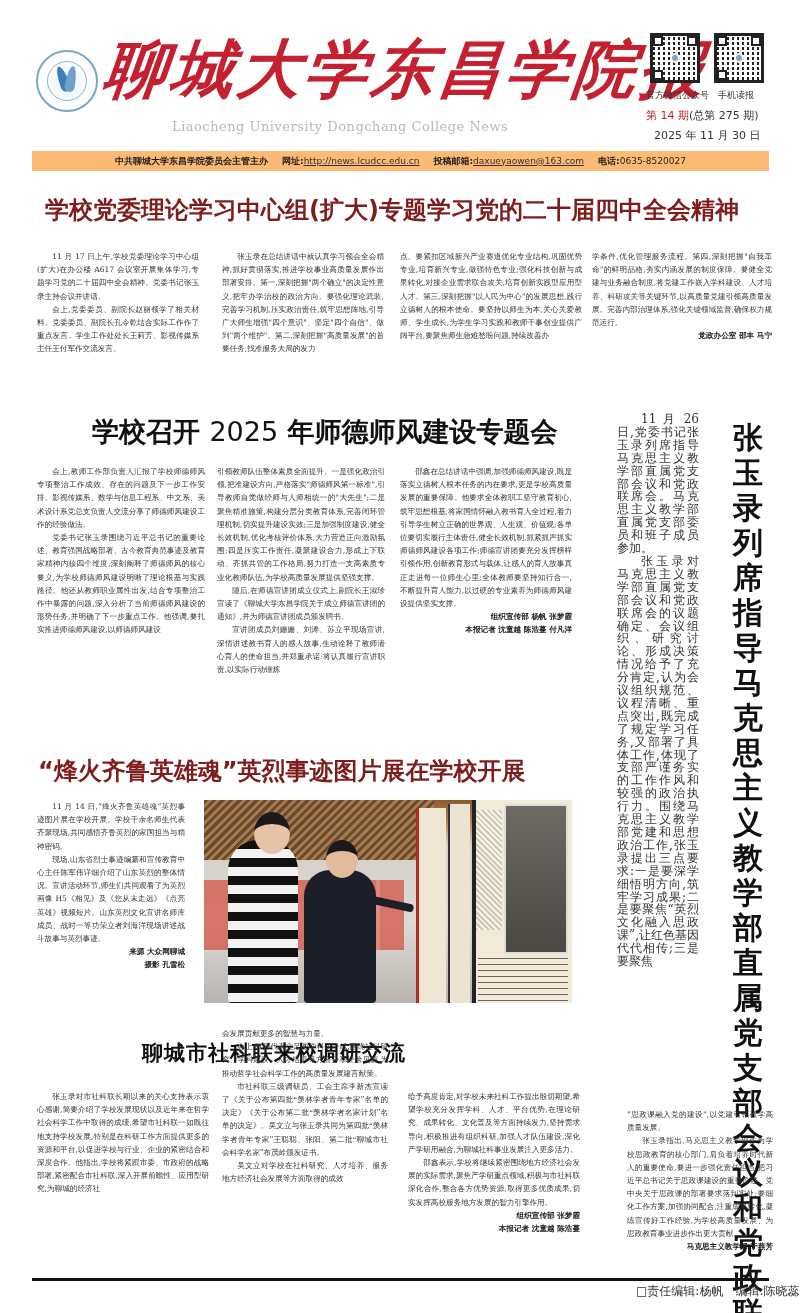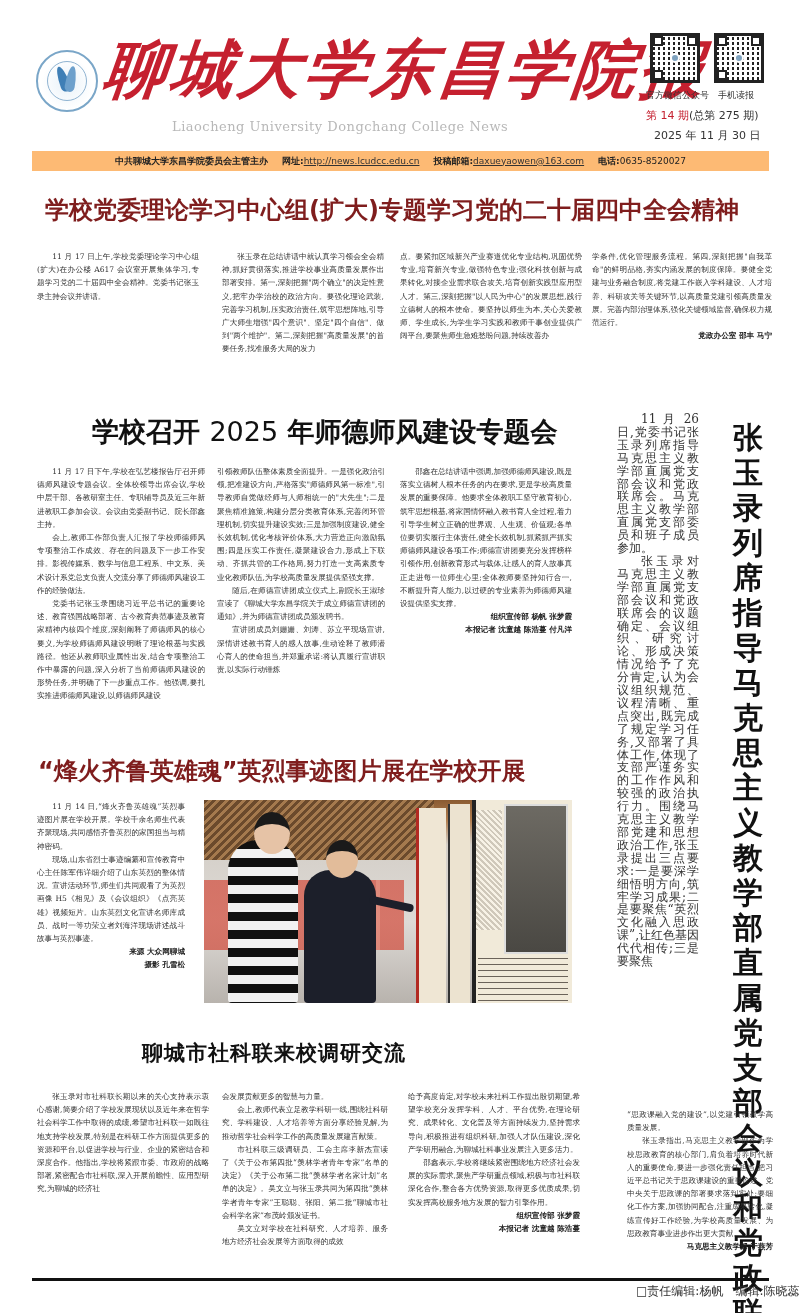--- a/index.html
+++ b/index.html
@@ -115,55 +115,55 @@
 <div class="infobar">
   <b>中共聊城大学东昌学院委员会主管主办</b>
   <span><b>网址:</b><span class="link">http://news.lcudcc.edu.cn</span></span>
   <span><b>投稿邮箱:</b><span class="link">daxueyaowen@163.com</span></span>
   <span><b>电话:</b><span>0635-8520027</span></span>
 </div>
 
 <h1 class="hl hl-red" style="left:45px;top:198px;font-size:24px;letter-spacing:0px;">学校党委理论学习中心组(扩大)专题学习党的二十届四中全会精神</h1>
 <div class="col" style="left:37px;top:250px;width:162px;">
   <p>11 月 17 日上午,学校党委理论学习中心组(扩大)在办公楼 A617 会议室开展集体学习,专题学习党的二十届四中全会精神。党委书记张玉录主持会议并讲话。</p>
+    <p>会上,党委委员、副院长赵丽领学了相关材料。党委委员、副院长孔令乾结合实际工作作了重点发言。学生工作处处长王莉芳、影视传媒系主任王付军作交流发言。</p>
 </div>
 <div class="col" style="left:222px;top:250px;width:162px;">
   <p>张玉录在总结讲话中就认真学习领会全会精神,抓好贯彻落实,推进学校事业高质量发展作出部署安排。第一,深刻把握"两个确立"的决定性意义,把牢办学治校的政治方向。要强化理论武装,完善学习机制,压实政治责任,筑牢思想阵地,引导广大师生增强"四个意识"、坚定"四个自信"、做到"两个维护"。第二,深刻把握"高质量发展"的首要任务,找准服务大局的发力</p>
 </div>
 <div class="col" style="left:400px;top:250px;width:182px;">
   <p style="text-indent:0">点。要紧扣区域新兴产业赛道优化专业结构,巩固优势专业,培育新兴专业,做强特色专业;强化科技创新与成果转化,对接企业需求联合攻关,培育创新实践型应用型人才。第三,深刻把握"以人民为中心"的发展思想,践行立德树人的根本使命。要坚持以师生为本,关心关爱教师、学生成长,为学生学习实践和教师干事创业提供广阔平台,要聚焦师生急难愁盼问题,持续改善办</p>
 </div>
 <div class="col" style="left:592px;top:250px;width:180px;">
   <p style="text-indent:0">学条件,优化管理服务流程。第四,深刻把握"自我革命"的鲜明品格,夯实内涵发展的制度保障。要健全党建与业务融合制度,将党建工作嵌入学科建设、人才培养、科研攻关等关键环节,以高质量党建引领高质量发展。完善内部治理体系,强化关键领域监督,确保权力规范运行。</p>
   <div class="byline">党政办公室 邵丰 马宁</div>
 </div>
 
 <h2 class="hl hl-black" style="left:56px;top:418px;font-size:27px;margin-left:36px;">
   <span>学校召开</span> <span style="font-weight:normal;font-family:'DejaVu Sans',sans-serif;">2025</span> <span>年师德师风建设专题会</span>
 </h2>
 <div class="col" style="left:37px;top:465px;width:168px;">
-  <p>11 月 17 日下午,学校在弘艺楼报告厅召开师德师风建设专题会议。全体校领导出席会议,学校中层干部、各教研室主任、专职辅导员及近三年新进教职工参加会议。会议由党委副书记、院长邵鑫主持。</p>
     <p>会上,教师工作部负责人汇报了学校师德师风专项整治工作成效、存在的问题及下一步工作安排。影视传媒系、数学与信息工程系、中文系、美术设计系党总支负责人交流分享了师德师风建设工作的经验做法。</p>
     <p>党委书记张玉录围绕习近平总书记的重要论述、教育强国战略部署、古今教育典范事迹及教育家精神内核四个维度,深刻阐释了师德师风的核心要义,为学校师德师风建设明晰了理论根基与实践路径。他还从教师职业属性出发,结合专项整治工作中暴露的问题,深入分析了当前师德师风建设的形势任务,并明确了下一步重点工作。他强调,要扎实推进师德师风建设,以师德师风建设</p>
 </div>
 <div class="col" style="left:217px;top:465px;width:168px;">
   <p style="text-indent:0">引领教师队伍整体素质全面提升。一是强化政治引领,把准建设方向,严格落实"师德师风第一标准",引导教师自觉做经师与人师相统一的"大先生";二是聚焦精准施策,构建分层分类教育体系,完善闭环管理机制,切实提升建设实效;三是加强制度建设,健全长效机制,优化考核评价体系,大力营造正向激励氛围;四是压实工作责任,凝聚建设合力,形成上下联动、齐抓共管的工作格局,努力打造一支高素质专业化教师队伍,为学校高质量发展提供坚强支撑。</p>
     <p>随后,在师德宣讲团成立仪式上,副院长王淑珍宣读了《聊城大学东昌学院关于成立师德宣讲团的通知》,并为师德宣讲团成员颁发聘书。</p>
     <p>宣讲团成员刘姗姗、刘涛、苏立平现场宣讲,深情讲述教书育人的感人故事,生动诠释了教师潜心育人的使命担当,并郑重承诺:将认真履行宣讲职责,以实际行动锤炼</p>
 </div>
 <div class="col" style="left:400px;top:465px;width:172px;">
     <p>邵鑫在总结讲话中强调,加强师德师风建设,既是落实立德树人根本任务的内在要求,更是学校高质量发展的重要保障。他要求全体教职工坚守教育初心,筑牢思想根基,将家国情怀融入教书育人全过程,着力引导学生树立正确的世界观、人生观、价值观;各单位要切实履行主体责任,健全长效机制,抓紧抓严抓实师德师风建设各项工作;师德宣讲团要充分发挥榜样引领作用,创新教育形式与载体,让感人的育人故事真正走进每一位师生心里;全体教师要坚持知行合一,不断提升育人能力,以过硬的专业素养为师德师风建设提供坚实支撑。</p>
   <div class="byline">组织宣传部 杨帆 张梦霞</div>
   <div class="byline">本报记者 沈童越 陈浩蔓 付凡洋</div>
 </div>
 
 <h2 class="hl hl-red" style="left:38px;top:759px;font-size:24px;">“烽火齐鲁英雄魂”英烈事迹图片展在学校开展</h2>
 <div class="col" style="left:37px;top:800px;width:148px;">
   <p>11 月 14 日,“烽火齐鲁英雄魂”英烈事迹图片展在学校开展。学校千余名师生代表齐聚现场,共同感悟齐鲁英烈的家国担当与精神密码。</p>
-    <p>现场,山东省烈士事迹编纂和宣传教育中心主任陈军伟详细介绍了山东英烈的整体情况。宣讲活动环节,师生们共同观看了为英烈画像 H5《相见》及《会议组织》《点亮英雄》视频短片。山东英烈文化宣讲名师库成员、战时一等功荣立者刘海洋现场讲述战斗故事与英烈事迹。</p>
+    <p>现场,山东省烈士事迹编纂和宣传教育中心主任陈军伟详细介绍了山东英烈的整体情况。宣讲活动环节,师生们共同观看了为英烈画像 H5《相见》及《您从未走远》《点亮英雄》视频短片。山东英烈文化宣讲名师库成员、战时一等功荣立者刘海洋现场讲述战斗故事与英烈事迹。</p>
   <div class="byline">来源 大众网聊城</div>
   <div class="byline">摄影 孔雪松</div>
 </div>
 <div class="photo" title="两名学生在英烈事迹展板前观看">
   <div class="ceiling"></div>
     <div class="redboards"></div>
   <div class="person1"></div>
     <div class="head1"></div>
   <div class="person2"></div>
     <div class="head2"></div>
@@ -173,21 +173,21 @@
     <div class="panel3"></div>
   <div class="sketch"></div>
     <div class="portrait"></div>
     <div class="textlines"></div>
 </div>
 
 <h2 class="hl hl-black" style="left:142px;top:1043px;font-size:21px;letter-spacing:1px;">聊城市社科联来校调研交流</h2>
 <div class="col" style="left:37px;top:1090px;width:172px;">
     <p>张玉录对市社科联长期以来的关心支持表示衷心感谢,简要介绍了学校发展现状以及近年来在哲学社会科学工作中取得的成绩,希望市社科联一如既往地支持学校发展,特别是在科研工作方面提供更多的资源和平台,以促进学校与行业、企业的紧密结合和深度合作。他指出,学校将紧跟市委、市政府的战略部署,紧密配合市社科联,深入开展前瞻性、应用型研究,为聊城的经济社</p>
 </div>
-<div class="col" style="left:222px;top:1090px;width:166px;">
+<div class="col" style="left:222px;top:1027px;width:166px;font-family:Liberation Serif, serif;">
   <p style="text-indent:0">会发展贡献更多的智慧与力量。</p>
     <p>会上,教师代表立足教学科研一线,围绕社科研究、学科建设、人才培养等方面分享经验见解,为推动哲学社会科学工作的高质量发展建言献策。</p>
     <p>市社科联三级调研员、工会主席李新杰宣读了《关于公布第四批“羡林学者青年专家”名单的决定》《关于公布第二批“羡林学者名家计划”名单的决定》。吴文立与张玉录共同为第四批“羡林学者青年专家”王聪聪、张阳、第二批“聊城市社会科学名家”布茂岭颁发证书。</p>
     <p>吴文立对学校在社科研究、人才培养、服务地方经济社会发展等方面取得的成效</p>
 </div>
 <div class="col" style="left:400px;top:1090px;width:172px;margin-left:8px;">
   <p style="text-indent:0">给予高度肯定,对学校未来社科工作提出殷切期望,希望学校充分发挥学科、人才、平台优势,在理论研究、成果转化、文化普及等方面持续发力,坚持需求导向,积极推进有组织科研,加强人才队伍建设,深化产学研用融合,为聊城社科事业发展注入更多活力。</p>
     <p>邵鑫表示,学校将继续紧密围绕地方经济社会发展的实际需求,聚焦产学研重点领域,积极与市社科联深化合作,整合各方优势资源,取得更多优质成果,切实发挥高校服务地方发展的智力引擎作用。</p>
   <div class="byline">组织宣传部 张梦霞</div>
   <div class="byline">本报记者 沈童越 陈浩蔓</div>

